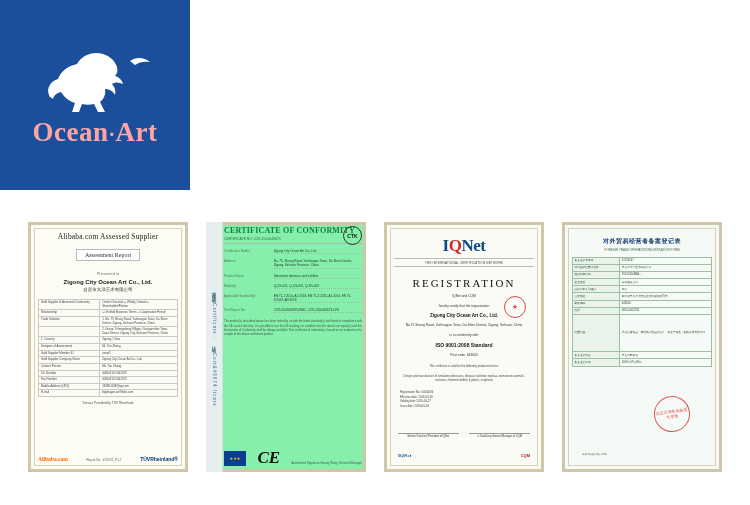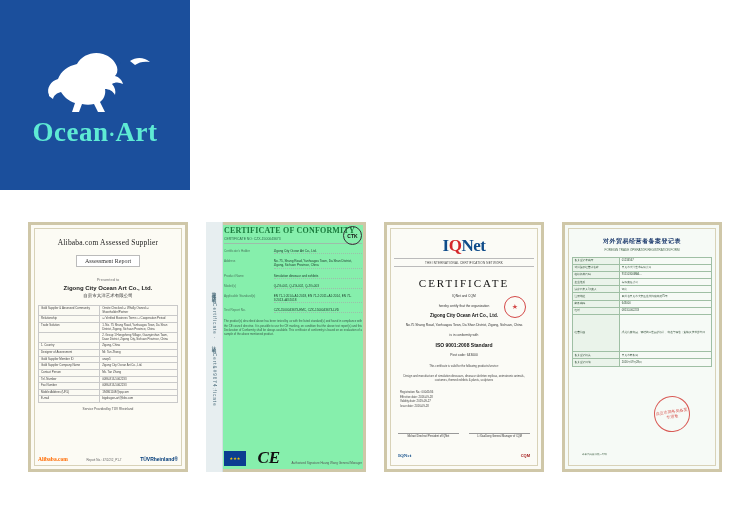--- a/index.html
+++ b/index.html
@@ -35,21 +35,21 @@
     align-items: center;
     justify-content: center;
     flex: 0 0 auto;
   }
   .logo-dino {
     width: 120px;
     height: 70px;
     position: relative;
   }
   .logo-word {
-    color: #5eead4;
+    color: #fca5a5;
     font-family: "Liberation Serif", serif;
     font-size: 27px;
     font-weight: bold;
     letter-spacing: 0.5px;
     margin-top: 4px;
     white-space: nowrap;
   }
   .logo-word .dot {
     font-size: 20px;
     vertical-align: middle;
@@ -116,21 +116,20 @@
     flex-direction: column;
   }
 
   
   .c1 { background: #fcfbf4; }
   .c1 .hd {
     text-align: center;
     font-family: "Liberation Serif", serif;
     font-size: 7.5px;
     color: #222;
-    margin-top: 6px;
     letter-spacing: 0.2px;
   }
   .c1 .boxlabel {
     margin: 8px auto 0 auto;
     border: 1px solid #bbb;
     padding: 2px 8px;
     font-size: 6px;
     font-family: "Liberation Serif", serif;
     color: #333;
     background: #fff;
@@ -583,21 +582,21 @@
         </div>
       </div>
     </div>
 
     <div class="cert c3">
       <div class="frame"></div>
       <div class="frame2"></div>
       <div class="cert-inner">
         <div class="iq">I<span class="dot">Q</span>Net</div>
         <div class="netline">THE INTERNATIONAL CERTIFICATION NETWORK</div>
-        <div class="big">CERTIFICATE</div>
+        <div class="big">REGISTRATION</div>
         <div class="line">IQNet and CQM</div>
         <div class="line">hereby certify that the organization</div>
         <div class="corp">Zigong City Ocean Art Co., Ltd.</div>
         <div class="line">No.75 Shang Road, Yanhuagou Town, Da Shan District, Zigong, Sichuan, China</div>
         <div class="line">is in conformity with</div>
         <div class="std">ISO 9001:2008 Standard</div>
         <div class="line">Post code: 643000</div>
         <div class="scope">This certificate is valid for the following products/service:</div>
         <div class="scope">Design and manufacture of simulation dinosaurs, dinosaur skeleton replicas, animatronic animals, costumes, themed exhibits &amp; plants, sculptures</div>
         <div class="dates">

